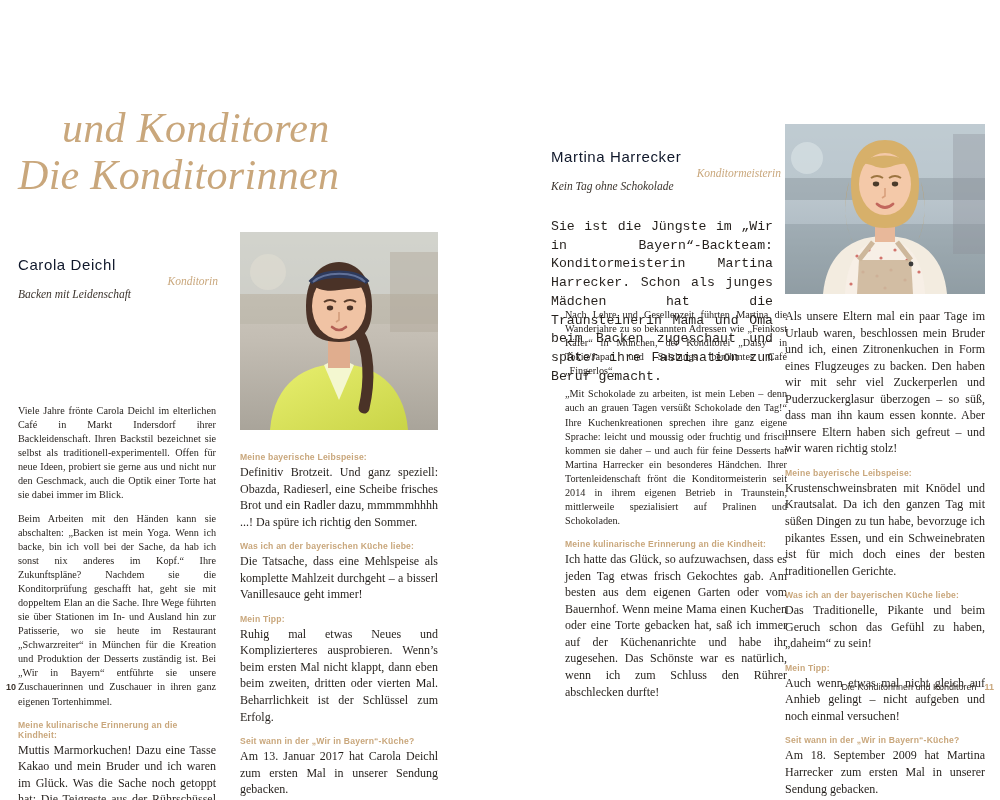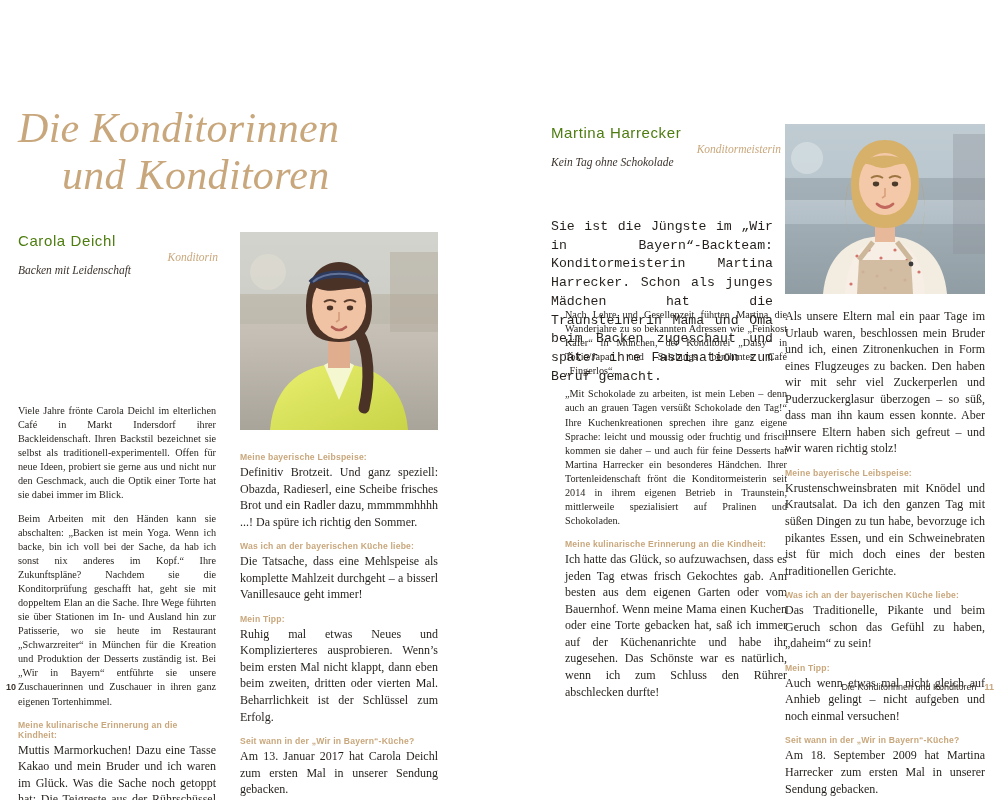--- a/index.html
+++ b/index.html
@@ -10,23 +10,24 @@
   .title{
     font-family:"Liberation Serif",serif;
     font-style:italic;
     color:#c9a77c;
     font-size:42px;
     line-height:1.12;
     letter-spacing:.3px;
   }
   .name{
     font-family:"Liberation Sans",sans-serif;
-    color:#4d7c0f;
+    color:#0f172a;
     font-size:15px;
     letter-spacing:.6px;
+    margin-top:24px;
   }
   .role{
     font-family:"Liberation Serif",serif;
     font-style:italic;
     color:#c9a77c;
     font-size:11.5px;
     margin-top:2px;
     text-align:right;
   }
   .motto{
@@ -102,22 +103,22 @@
   .folio-right{right:6px;}
   .folio-right .num{color:#c9a77c;font-weight:bold;margin-left:8px;}
 </style>
 </head>
 <body>
 
 <div class="page">
 
   <div class="left-block">
     <div class="titlewrap">
+      <div class="title title-l2">und Konditoren</div>
       <div class="title">Die Konditorinnen</div>
-      <div class="title title-l2">und Konditoren</div>
     </div>
   </div>
 
   <div class="carola-head">
     <div class="name">Carola Deichl</div>
     <div class="role">Konditorin</div>
     <div class="motto">Backen mit Leidenschaft</div>
   </div>
 
 

